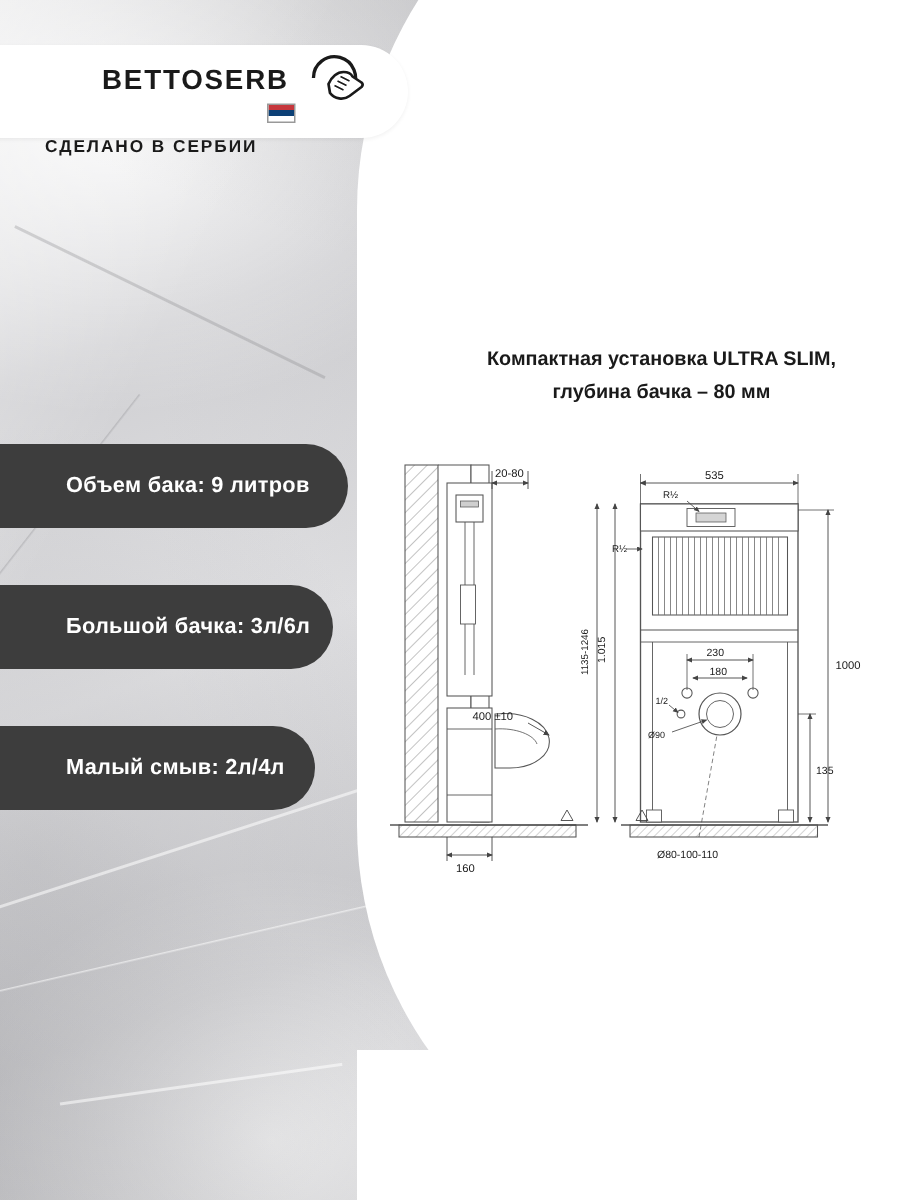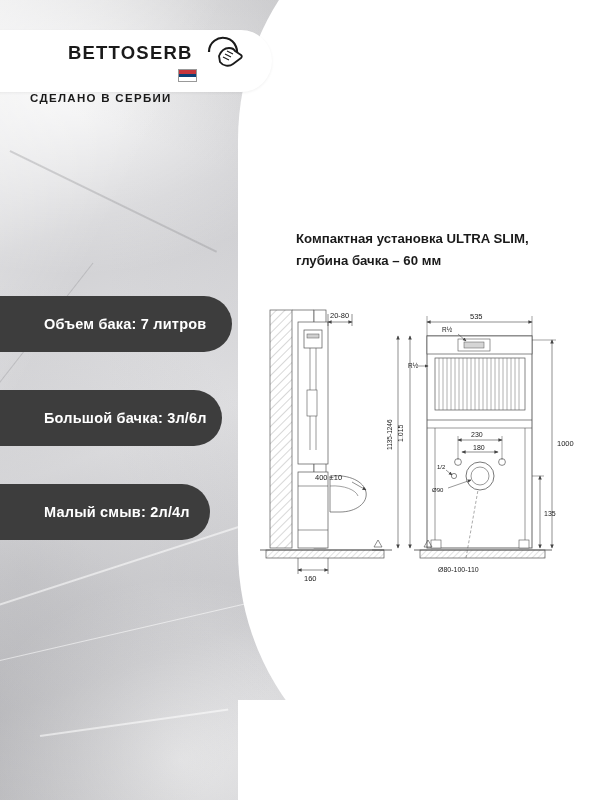--- a/index.html
+++ b/index.html
@@ -130,21 +130,21 @@
   
   .headline {
     position: absolute;
     left: 296px;
     top: 228px;
     width: 290px;
     font-size: 13.2px;
     font-weight: bold;
     color: #1a1a1a;
     line-height: 1.65;
-    text-align: left;
+    text-align: center;
   }
   
   .drawing {
     position: absolute;
     left: 252px;
     top: 300px;
     width: 340px;
     height: 300px;
   }
   .drawing svg { display: block; }
@@ -172,25 +172,25 @@
   <div class="logo-mark">
     <svg width="42" height="32" viewBox="0 0 42 32">
       <path d="M4 16 A14 14 0 1 1 30 23" fill="none" stroke="#1a1a1a" stroke-width="2.2"></path>
       <path d="M14 20 c2-5 6-8 10-8 c3 0 5 1 6 3 l6 4 c1 1 1 2 0 3 l-8 6 c-4 3 -10 2 -13 -2 z" fill="#ffffff" stroke="#1a1a1a" stroke-width="1.8" stroke-linejoin="round"></path>
       <path d="M22 15 l6 3 M20 18 l6 3 M18 21 l6 3" fill="none" stroke="#1a1a1a" stroke-width="1.1"></path>
     </svg>
   </div>
 
   <div class="headline">
     <div>Компактная установка ULTRA SLIM,</div>
-    <div>глубина бачка – 60 мм</div>
+    <div>глубина бачка – 80 мм</div>
   </div>
 
   <div class="pill" id="pill-0">
-    <span>Объем бака: 7 литров</span>
+    <span>Объем бака: 9 литров</span>
   </div>
   <div class="pill" id="pill-1">
     <span>Большой бачка: 3л/6л</span>
   </div>
   <div class="pill" id="pill-2">
     <span>Малый смыв: 2л/4л</span>
   </div>
 
   <div class="drawing">
     <svg width="340" height="300" viewBox="0 0 340 300">

